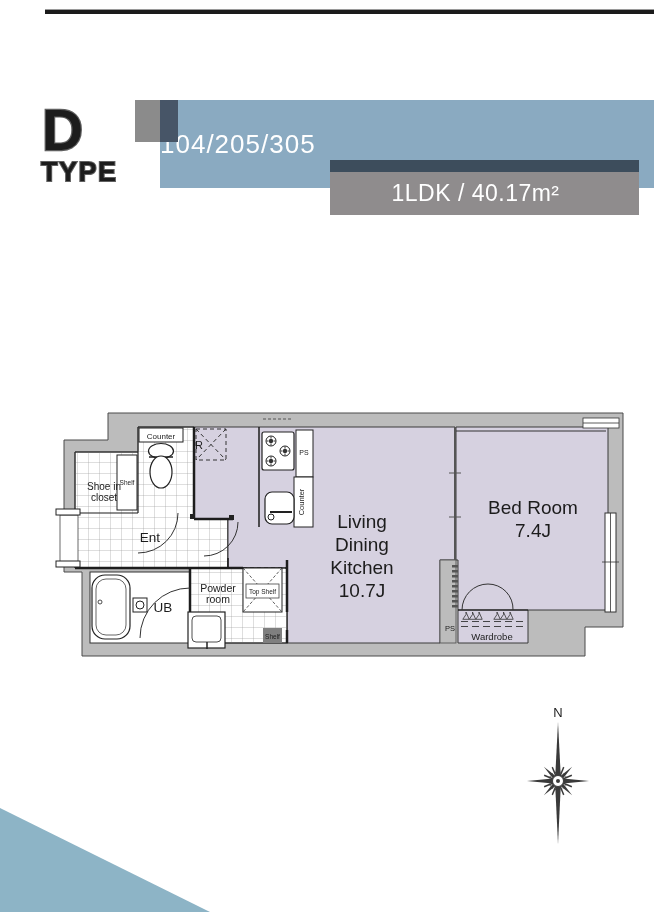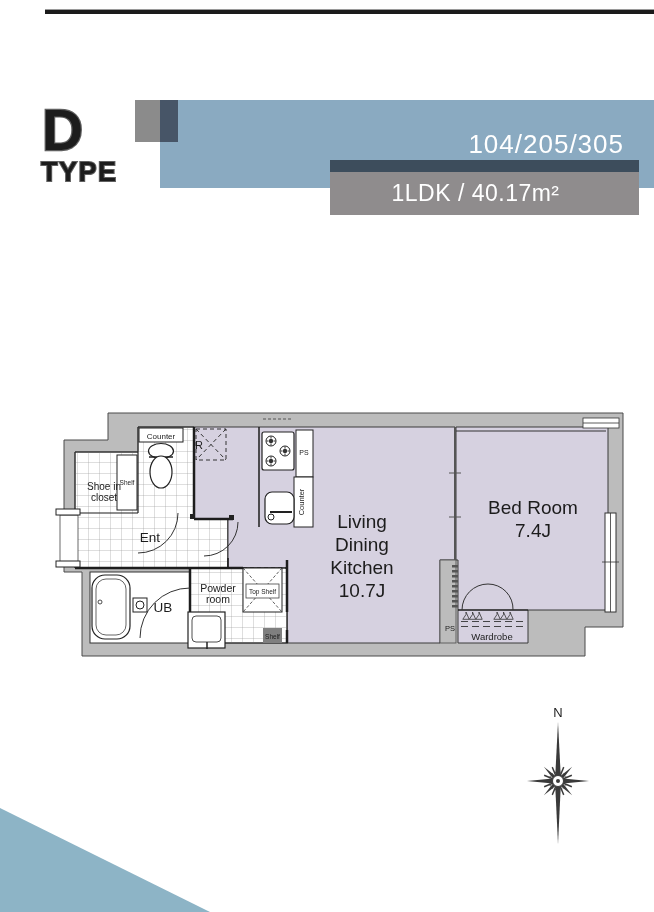--- a/index.html
+++ b/index.html
@@ -6,21 +6,21 @@
   .page{
     position:relative;width:654px;height:912px;background:#ffffff;
     font-family:"Liberation Sans", sans-serif;overflow:hidden;
   }
   .top-rule{
     position:absolute;left:45px;top:9px;width:609px;height:4px;
     background:#1b1b1b;border-top:1px solid #9a9a9a;
   }
   .bar-blue{
     position:absolute;left:160px;top:100px;width:494px;height:88px;
-    background:#8aaac1;display:flex;align-items:center;justify-content:flex-end;
+    background:#8aaac1;display:flex;align-items:center;justify-content:flex-start;
     padding-right:30px;box-sizing:border-box;
   }
   .bar-blue .txt{color:#ffffff;font-size:26px;letter-spacing:1px;}
   .bar-gray{
     position:absolute;left:330px;top:160px;width:309px;height:55px;
   }
   .bar-gray .strip{height:12px;background:#3d4d5c;}
   .bar-gray .body{
     height:43px;background:#8f8c8d;display:flex;align-items:center;justify-content:center;
     padding-right:18px;box-sizing:border-box;

